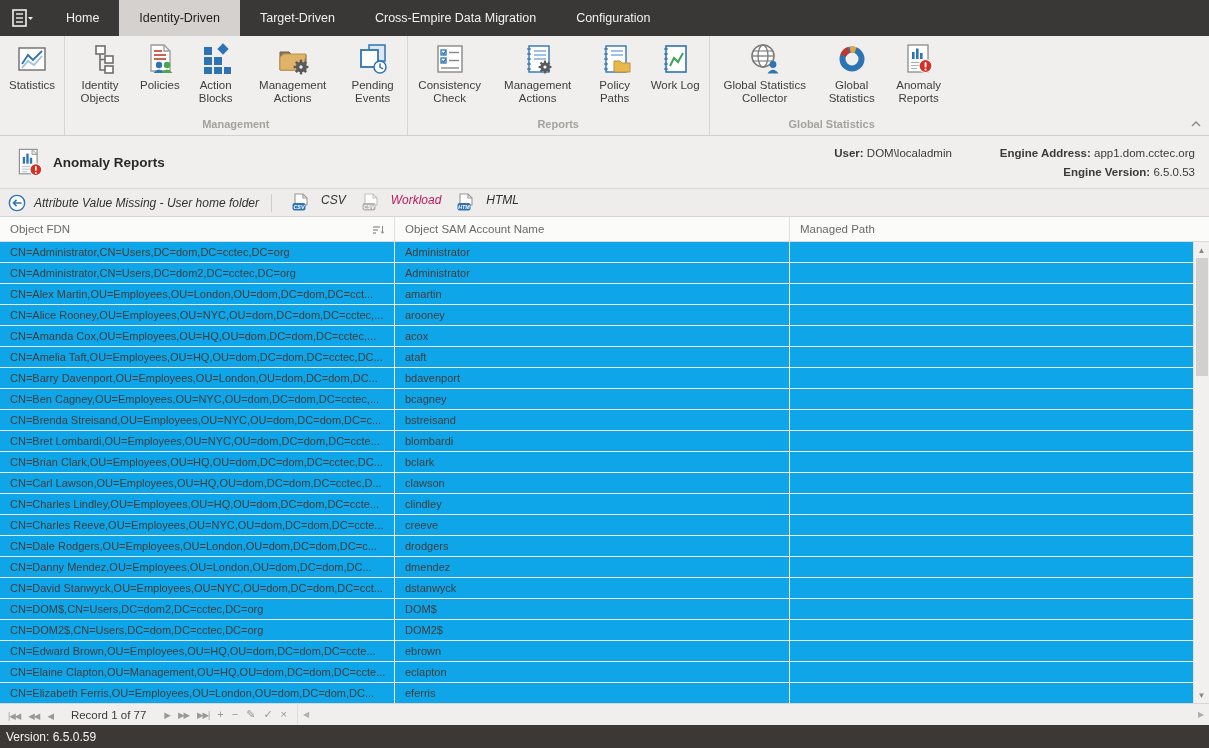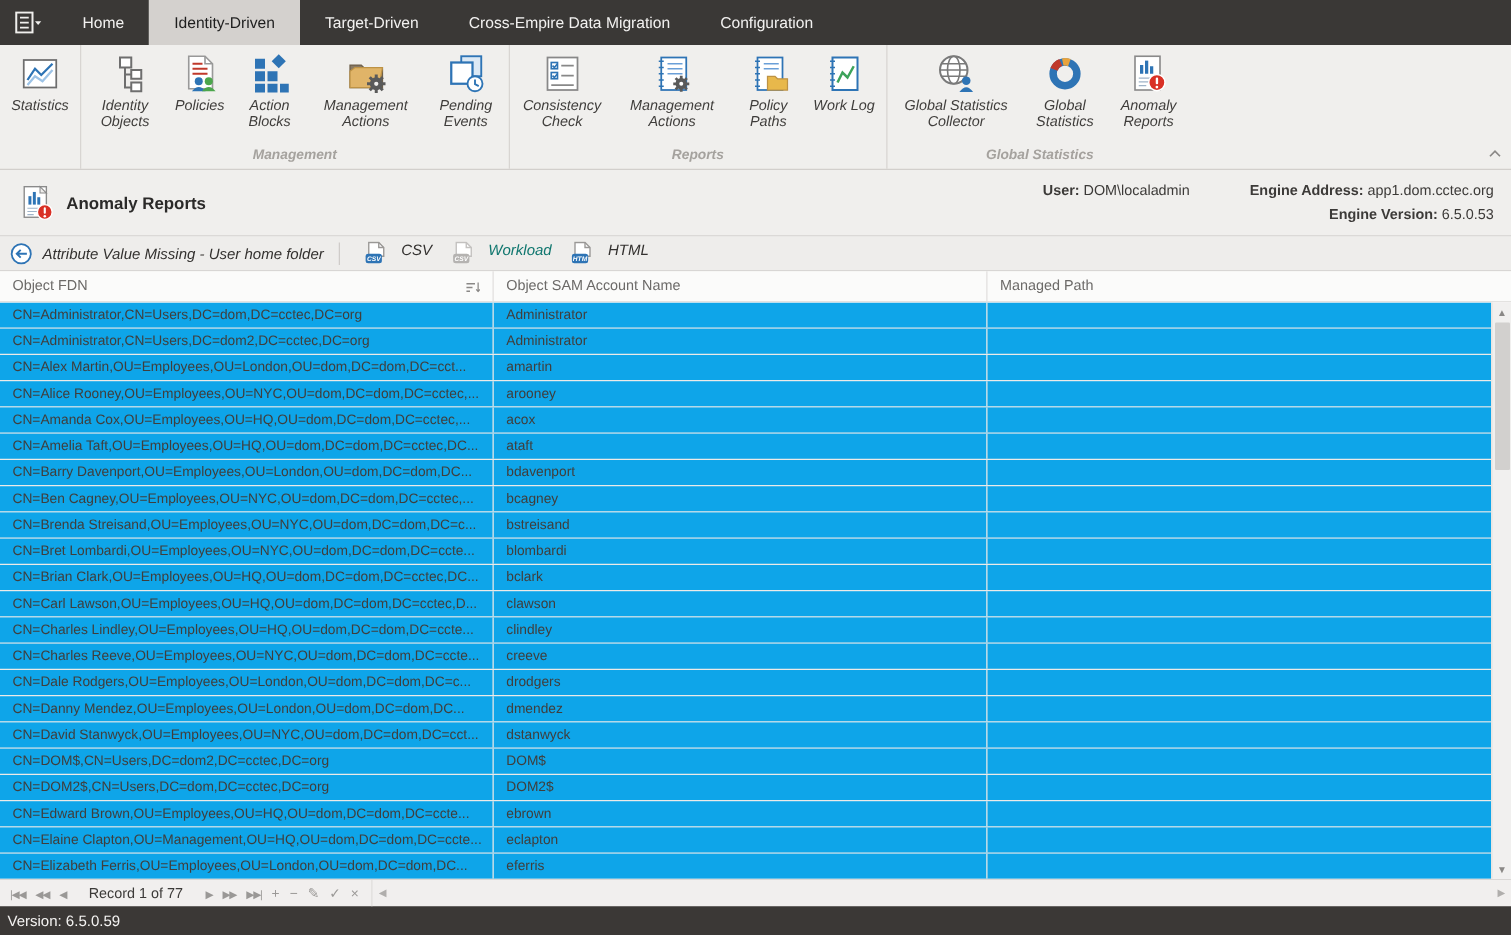--- a/index.html
+++ b/index.html
@@ -7,21 +7,21 @@
     font-family:"Liberation Sans", sans-serif; -webkit-font-smoothing:antialiased; }
 
   
   .tabbar { height:36px; background:#3a3836; display:flex; align-items:stretch; }
   .appmenu { width:46px; display:flex; align-items:center; justify-content:center; cursor:pointer; }
   .tab { padding:0 20px; display:flex; align-items:center; color:#f2f1f0; font-size:12.5px; cursor:pointer; }
   .tab.active { background:#d4d1ce; color:#1e1e1e; }
 
   
   .ribbon { height:100px; background:#f0efed; border-bottom:1px solid #d2cfcc; display:flex; position:relative; }
-  .rgroup { display:flex; flex-direction:column; padding:0 2px;font-style:italic; }
+  .rgroup { display:flex; flex-direction:column; padding:0 2px; }
   .rgroup + .rgroup { border-left:1px solid #d8d5d2; }
   .ritems { display:flex; flex:1; align-items:flex-start; padding-top:5px; }
   .rbtn { display:flex; flex-direction:column; align-items:center; padding:2px 7px 0 7px; cursor:pointer; }
   .rbtn svg { width:32px; height:32px; }
   .rlabel { font-size:11.5px; color:#3f3d3b; text-align:center; line-height:13px; margin-top:4px; white-space:pre-line; }
   .rgrouplabel { height:17px; text-align:center; font-size:11px; color:#a5a29e; font-weight:700; }
   .ribbon-collapse { position:absolute; right:8px; bottom:4px; cursor:pointer; }
 
   
   .pageheader { height:52px; background:#f0efed; display:flex; align-items:center; padding:0 14px 0 16px; }
@@ -30,21 +30,21 @@
   .ph-info .lbl { font-weight:700; }
   .ph-cell { text-align:right; white-space:nowrap; }
 
   
   .toolbar { height:29px; background:#eeedeb; border-top:1px solid #dbd9d7; border-bottom:1px solid #d8d6d4;
     display:flex; align-items:center; padding:0 8px;font-style:italic; }
   .tb-back { display:flex; align-items:center; cursor:pointer; }
   .tb-title { font-size:12px; color:#33312f; margin-left:8px; }
   .tb-sep { width:1px; height:18px; background:#cfccc9; margin:0 12px; }
   .tb-btn { display:flex; align-items:flex-start; gap:12px; font-size:12px; color:#33312f; padding:2px 8px; cursor:pointer; }
-  .tb-btn.disabled { color:#0f766e; cursor:default; }
+  .tb-btn.disabled { color:#be185d; cursor:default; }
 
   
   .grid-header { height:25px; background:#fbfbfa; border-bottom:1px solid #dcdad8; display:flex; font-size:11.5px; color:#6c6a68; }
   .gh-cell { display:flex; align-items:center; padding:0 10px; border-right:1px solid #e2e0de; cursor:pointer; }
   .gh-cell .sorticon { margin-left:auto; }
   .col-fdn { width:395px; } .col-sam { width:395px; } .col-path { flex:1; }
   .grid-bodywrap { height:461px; display:flex; background:#fff; }
   .grid-rows { flex:1; overflow:hidden; }
   .grid-row { height:21px; display:flex; border-bottom:1px solid #ebeae8; font-size:11px; color:#403e3c; background:#0ea5e9; cursor:default; }
   .gr-cell { padding:0 10px; line-height:20px; border-right:1px solid #ebeae8; white-space:nowrap; overflow:hidden; }

